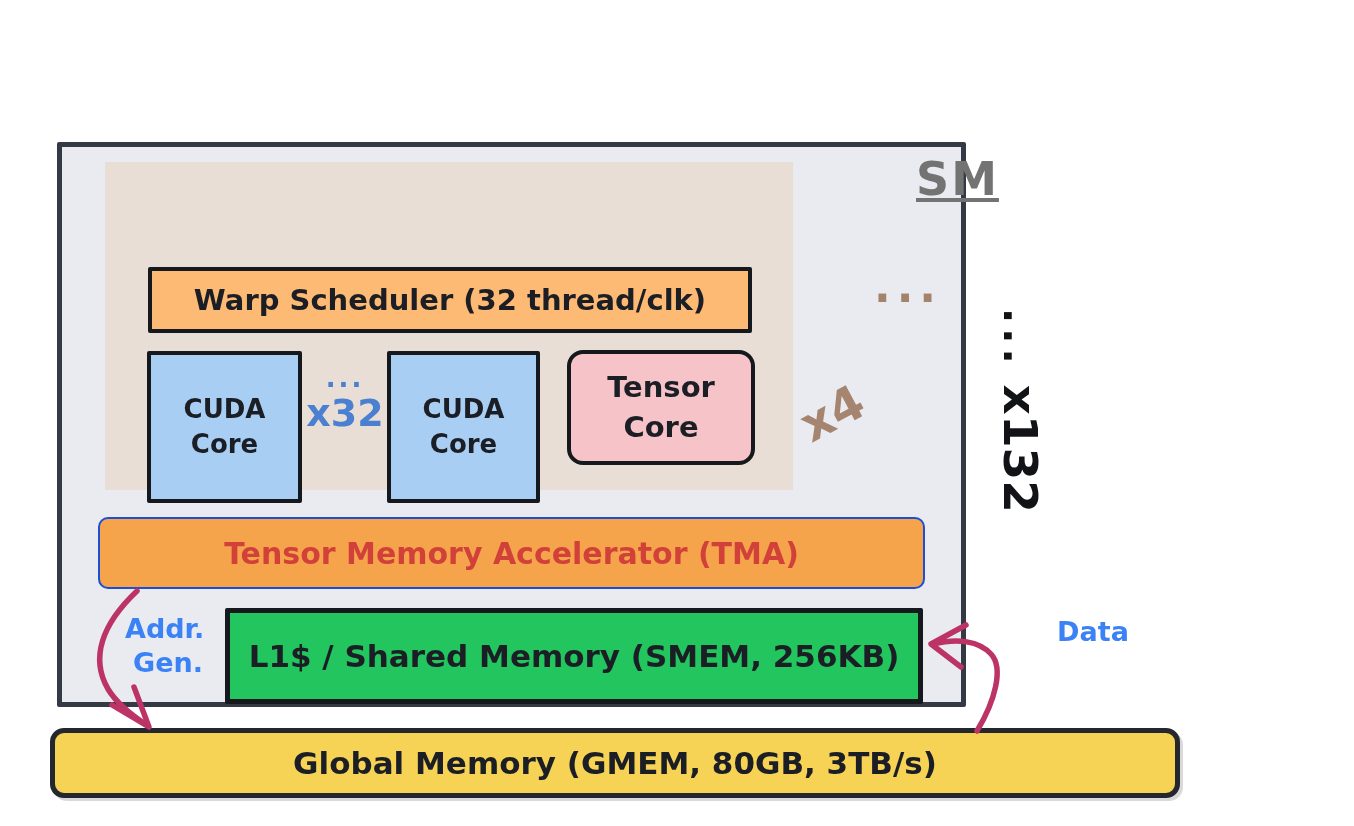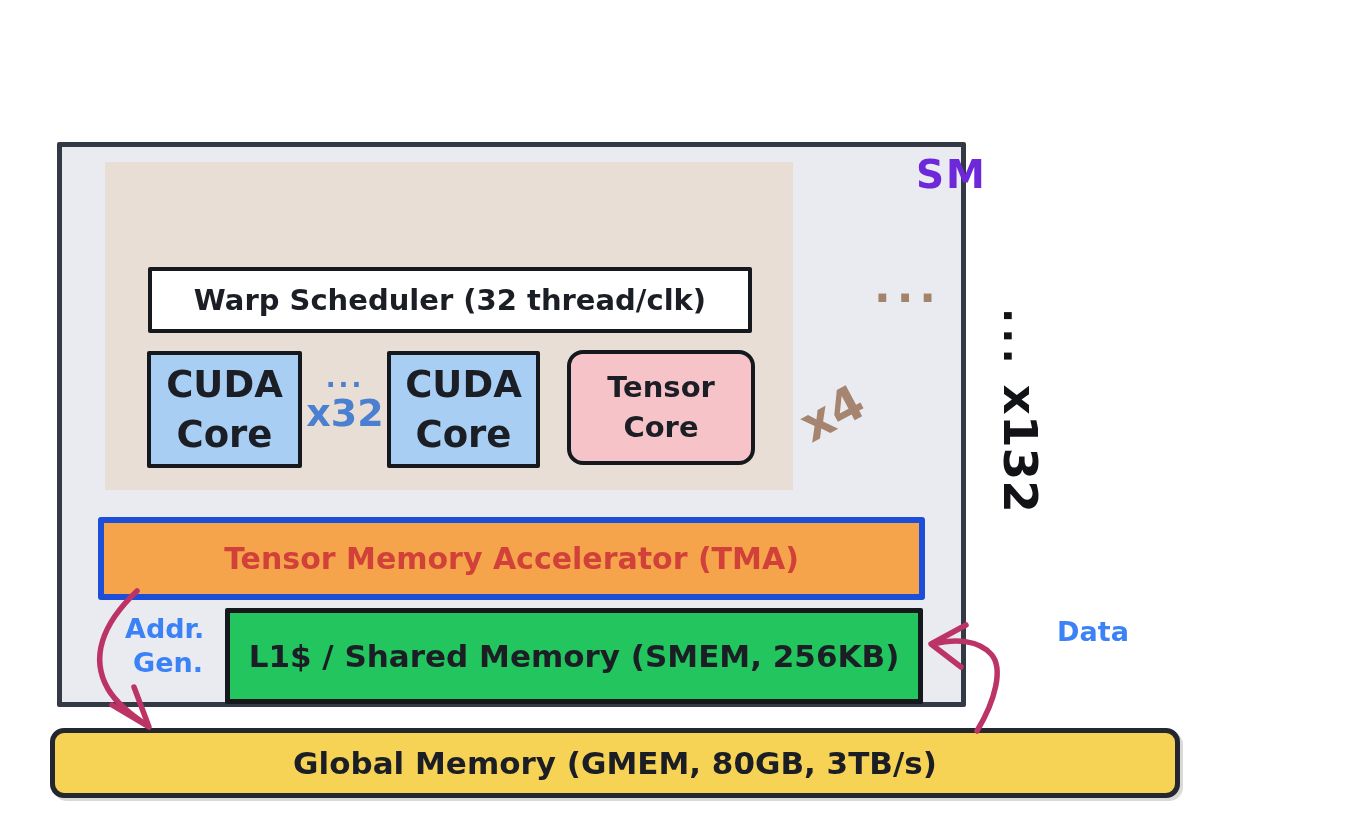--- a/index.html
+++ b/index.html
@@ -14,35 +14,35 @@
     text-align:center; font-weight:bold;
   }
   
   .sm-box {
     left:57px; top:142px; width:909px; height:565px;
     border:5px solid #333a46; background:#e9ebf0; border-radius:2px;
   }
   
   .core-group { left:43px; top:15px; width:688px; height:328px; background:#e8ded5; }
   .rf-box   { left:86px; top:33px;  width:604px; height:68px; background:#bfeab6; border:4px solid #15181c; border-radius:2px; font-size:29px; }
-  .warp-box { left:86px; top:120px; width:604px; height:66px; background:#ffffff; border:4px solid #15181c; border-radius:2px; font-size:29px; }
-  .cuda-box { top:204px; width:155px; height:117px; background:#a9cef3; border:4px solid #15181c; border-radius:2px; font-size:37px; line-height:1.35; }
+  .warp-box { left:86px; top:120px; width:604px; height:66px; background:#fdba74; border:4px solid #15181c; border-radius:2px; font-size:29px; }
+  .cuda-box { top:204px; width:155px; height:152px; background:#a9cef3; border:4px solid #15181c; border-radius:2px; font-size:26px; line-height:1.35; }
   .cuda-1 { left:85px; }
   .cuda-2 { left:325px; width:153px; }
   .tensor-box { left:505px; top:203px; width:188px; height:115px; background:#f6c4c8; border:4px solid #15181c; border-radius:16px; font-size:29px; line-height:1.35; }
   .cuda-repeat { left:247px; top:222px; width:72px; height:84px; display:flex; flex-direction:column; align-items:center; justify-content:flex-start; color:#4b7fd0; font-weight:bold; }
   .cuda-repeat .dots { font-size:26px; letter-spacing:3px; line-height:0.7; }
   .cuda-repeat .cnt  { font-size:38px; margin-top:4px; }
   .partition-dots { left:776px; top:118px; width:140px; color:#a3836a; font-size:44px; font-weight:bold; letter-spacing:6px; line-height:1; }
   .partition-cnt  { left:710px; top:238px; width:120px; color:#a58570; font-size:48px; font-weight:bold; transform:rotate(-28deg); }
   
-  .tma-box  { left:36px; top:370px; width:827px; height:83px; background:#f5a44c; border:6px solid #1d4ed8; border-radius:3px; color:#d1413a; font-size:30px; }
+  .tma-box  { left:36px; top:370px; width:827px; height:72px; background:#f5a44c; border:2px solid #1d4ed8; border-radius:10px; color:#d1413a; font-size:30px; }
   .smem-box { left:163px; top:461px; width:698px; height:96px; background:#22c55e; border:5px solid #15181c; border-radius:2px; font-size:31px; }
   
-  .sm-label { left:916px; top:152px; font-size:39px; font-weight:bold; letter-spacing:2px; color:#6d28d9; }
+  .sm-label { left:916px; top:152px; font-size:46px; font-weight:bold; letter-spacing:2px; color:#737373;text-decoration:underline; }
   .sm-repeat {
     left:1048px; top:308px; width:262px; transform:rotate(90deg); transform-origin:top left;
     font-weight:bold; color:#111316; white-space:nowrap;
   }
   .sm-repeat .dots { font-size:40px; letter-spacing:5px; }
   .sm-repeat .cnt  { font-size:47px; margin-left:16px; }
   .gmem-box {
     left:50px; top:728px; width:1130px; height:70px; background:#f6d355;
     border:5px solid #24272d; border-radius:14px; font-size:31px;
     box-shadow:3px 3px 0 rgba(0,0,0,0.15);

